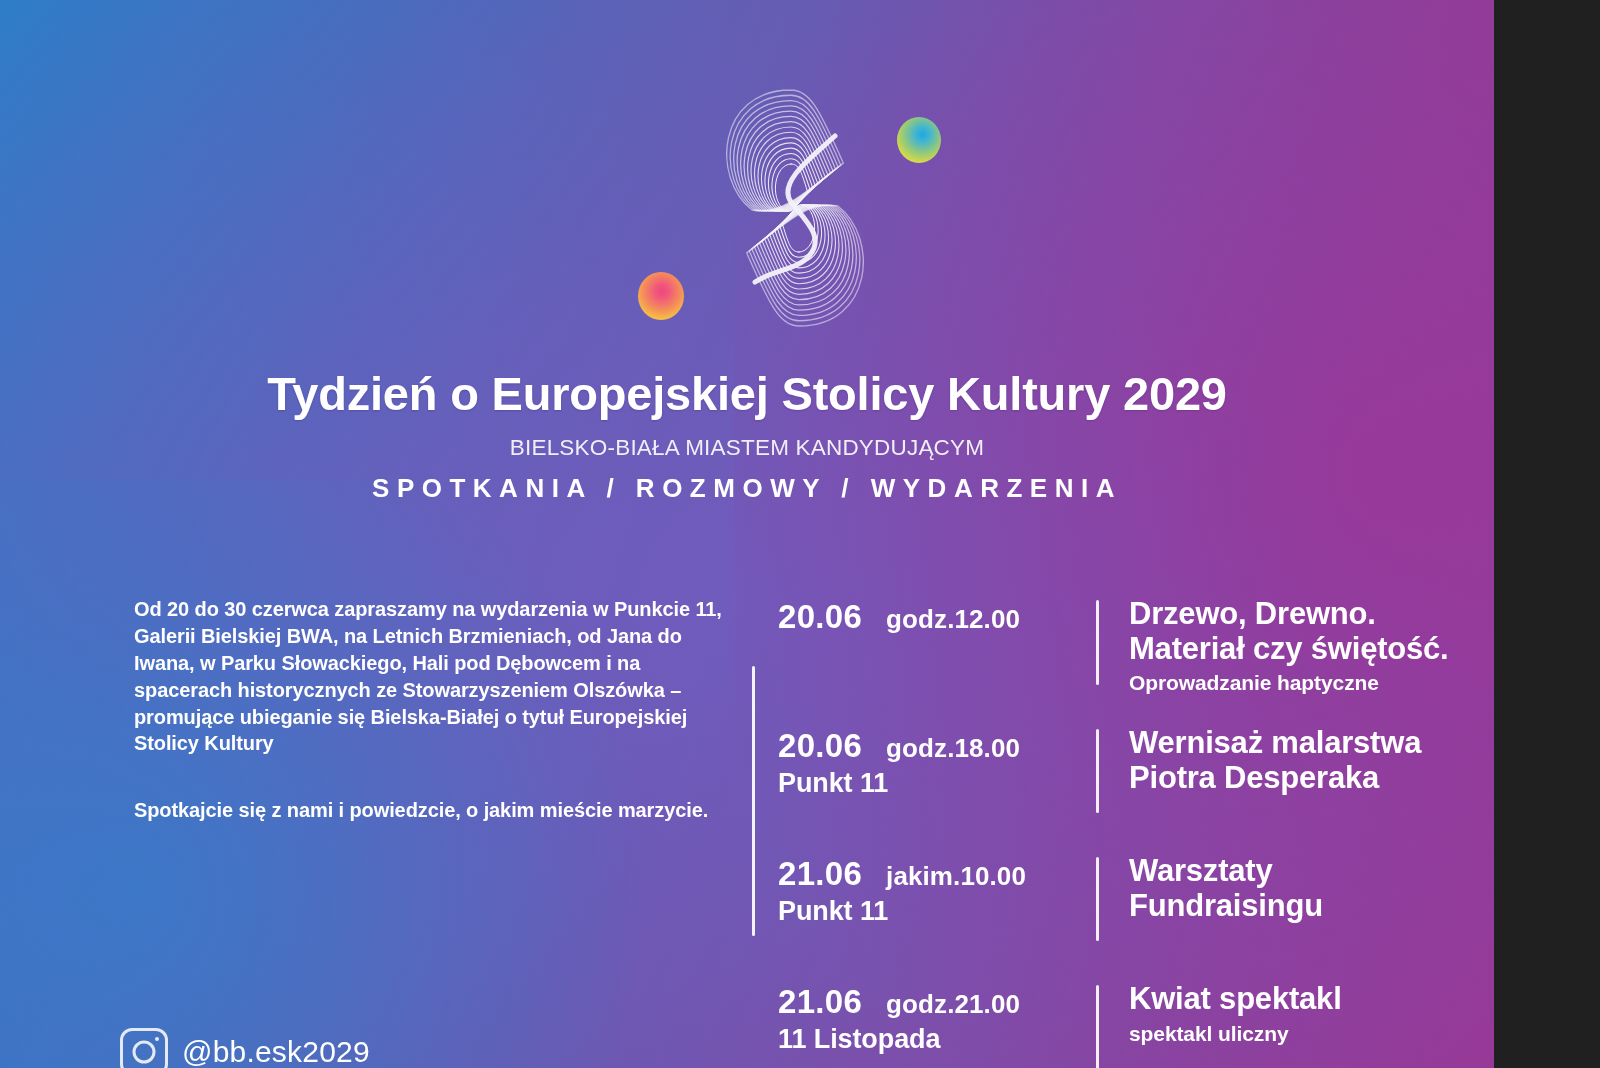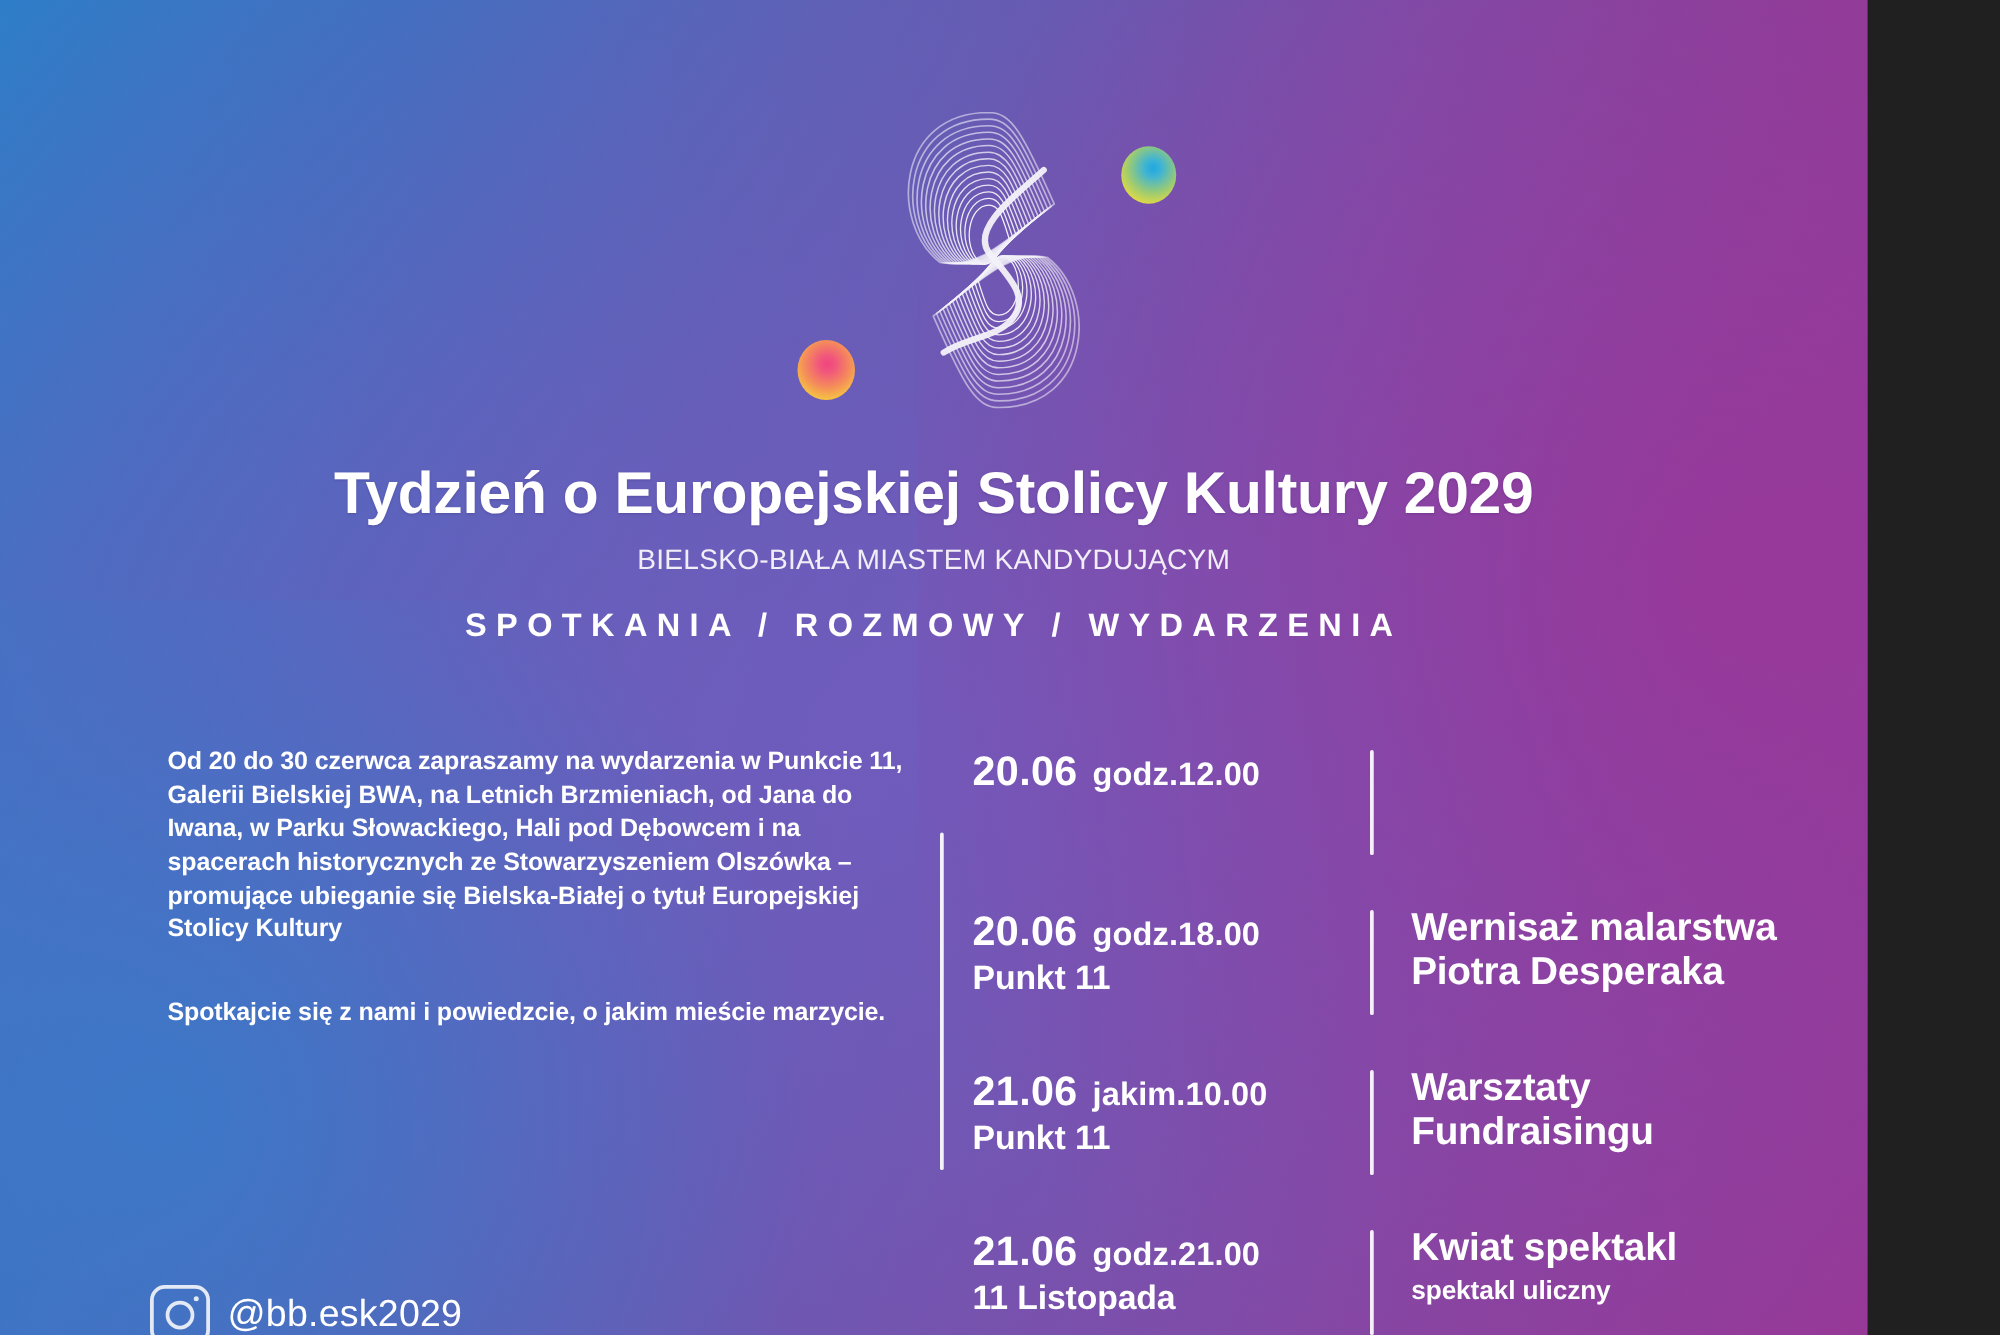--- a/index.html
+++ b/index.html
@@ -80,21 +80,21 @@
     text-shadow: 0 1px 2px rgba(40,20,80,0.22);
   }
   .subtitle {
     margin: 18px 0 0 0;
     font-size: 22.5px;
     font-weight: 400;
     letter-spacing: 0.2px;
     color: #f2eef8;
   }
   .tagline {
-    margin: 24px 0 0 0;
+    margin: 12px 0 0 0;
     font-size: 26px;
     font-weight: 700;
     letter-spacing: 7.5px;
     color: #ffffff;
   }
 
   
   .desc {
     position: absolute;
     left: 134px;
@@ -176,21 +176,21 @@
   .event:last-child { margin-bottom: 0; }
 
   .event-when {
     width: 318px;
     flex: 0 0 318px;
     padding-top: 2px;
   }
   .when-line1 {
     display: flex;
     align-items: baseline;
-    gap: 12px;
+    gap: 24px;
     white-space: nowrap;
   }
   .event-date {
     font-size: 33px;
     font-weight: 700;
     letter-spacing: 0.3px;
   }
   .event-time {
     font-size: 26px;
     font-weight: 700;
@@ -297,20 +297,24 @@
     <div class="program-rule"></div>
 
   <div class="event">
         <div class="event-when">
           <div class="when-line1">
             <span class="event-date">20.06</span>
             <span class="event-time">godz.12.00</span>
           </div>
         </div>
         <div class="event-sep"></div>
+        <div class="event-what">
+          <div class="event-title">Drzewo, Drewno.<br>Materiał czy świętość.</div>
+          <div class="event-sub">Oprowadzanie haptyczne</div>
+        </div>
       </div>
       <div class="event">
         <div class="event-when">
           <div class="when-line1">
             <span class="event-date">20.06</span>
             <span class="event-time">godz.18.00</span>
           </div>
           <div class="event-place">Punkt 11</div>
         </div>
         <div class="event-sep"></div>

